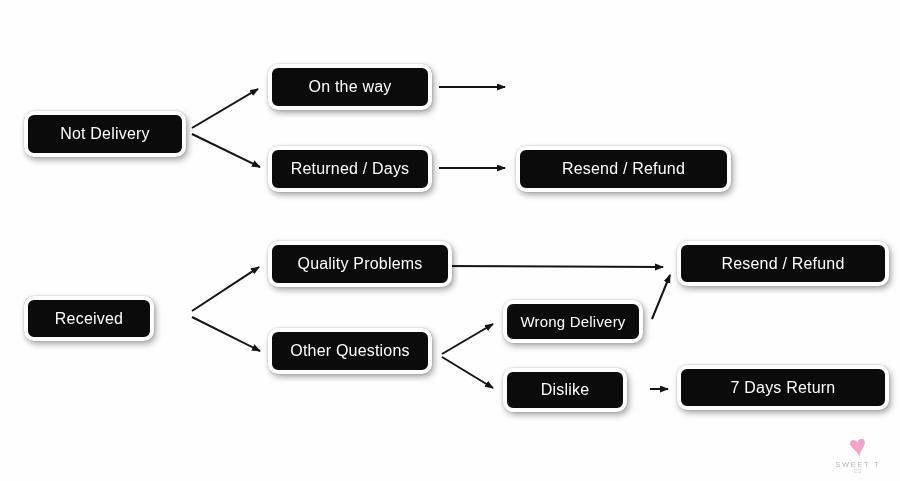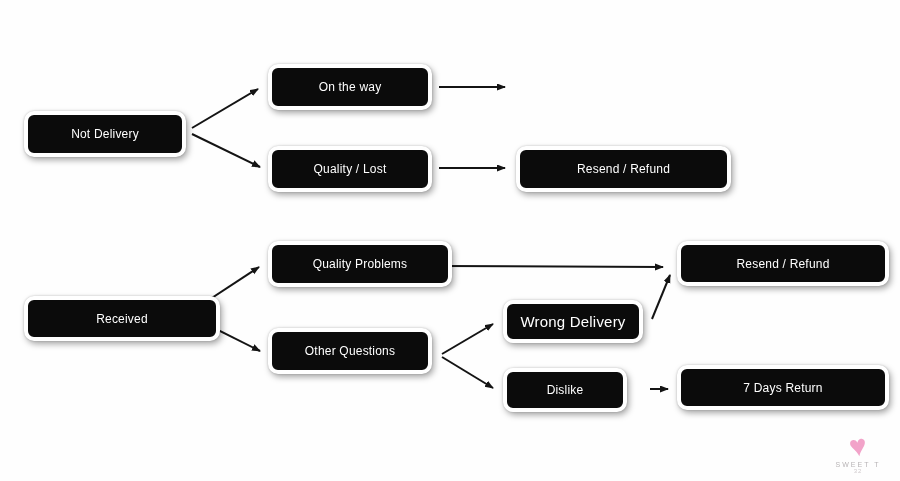--- a/index.html
+++ b/index.html
@@ -21,21 +21,21 @@
     position: absolute;
     box-sizing: border-box;
     background: #0b0b0b;
     color: #ffffff;
     border: 4px solid #ffffff;
     border-radius: 10px;
     box-shadow: 2px 3px 6px rgba(0,0,0,0.35), 0 0 2px rgba(0,0,0,0.22);
     display: flex;
     align-items: center;
     justify-content: center;
-    font-size: 12px;
+    font-size: 16px;
     letter-spacing: 0.2px;
     white-space: nowrap;
   }
   .node.small { font-size: 15px; }
   .watermark {
     position: absolute;
     right: 12px;
     bottom: 6px;
     width: 60px;
     text-align: center;
@@ -86,27 +86,27 @@
     </g>
   </svg>
 
   <div class="node" style="left:24px;  top:111px; width:162px; height:46px;">
     <span>Not Delivery</span>
   </div>
   <div class="node" style="left:268px; top:64px;  width:164px; height:46px;">
     <span>On the way</span>
   </div>
   <div class="node" style="left:268px; top:146px; width:164px; height:46px;">
-    <span>Quality / Lost</span>
+    <span>Returned / Days</span>
   </div>
   <div class="node" style="left:516px; top:146px; width:215px; height:46px;">
     <span>Resend / Refund</span>
   </div>
 
-  <div class="node" style="left:24px;  top:296px; width:196px; height:45px;">
+  <div class="node" style="left:24px;  top:296px; width:130px; height:45px;">
     <span>Received</span>
   </div>
   <div class="node" style="left:268px; top:241px; width:184px; height:46px;">
     <span>Quality Problems</span>
   </div>
   <div class="node" style="left:268px; top:328px; width:164px; height:46px;">
     <span>Other Questions</span>
   </div>
   <div class="node small" style="left:503px; top:300px; width:140px; height:43px;">
     <span>Wrong Delivery</span>

